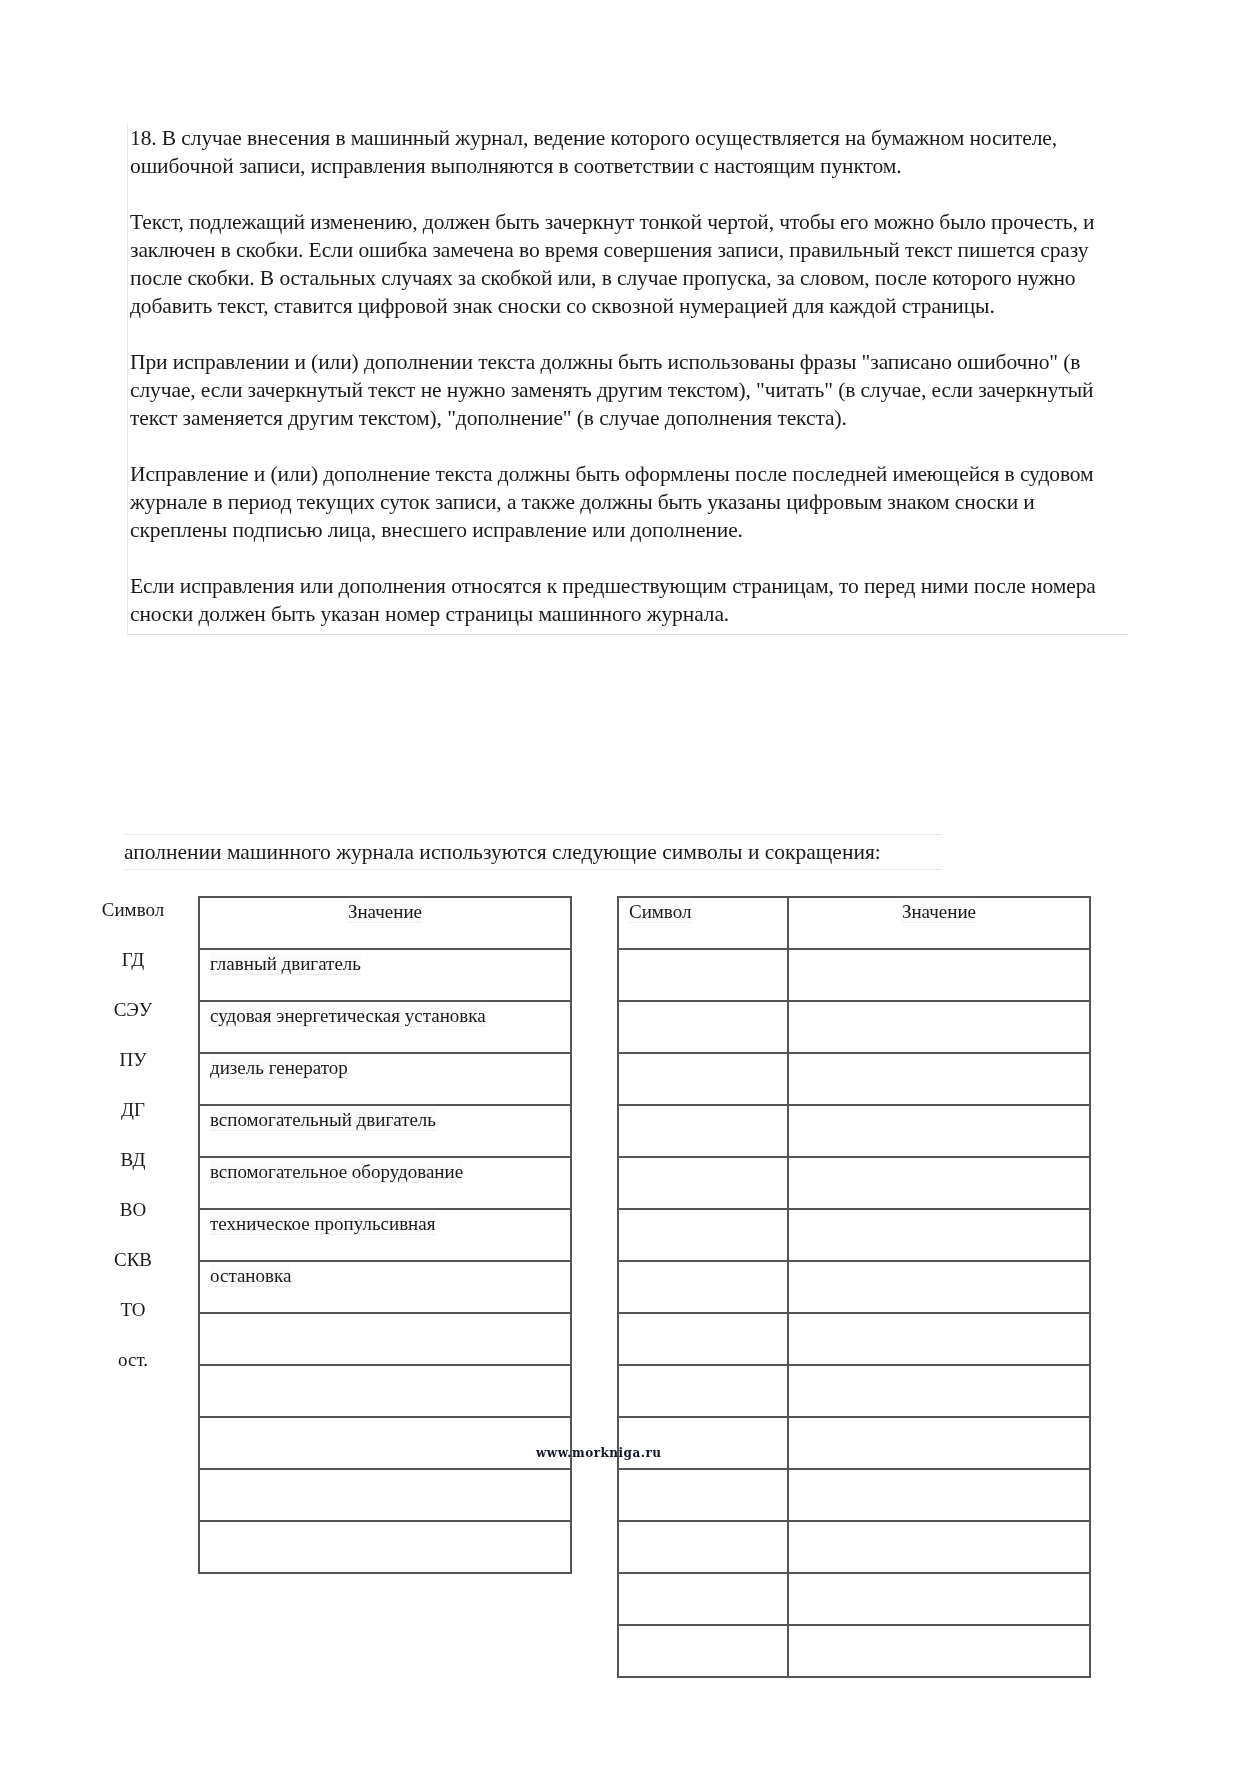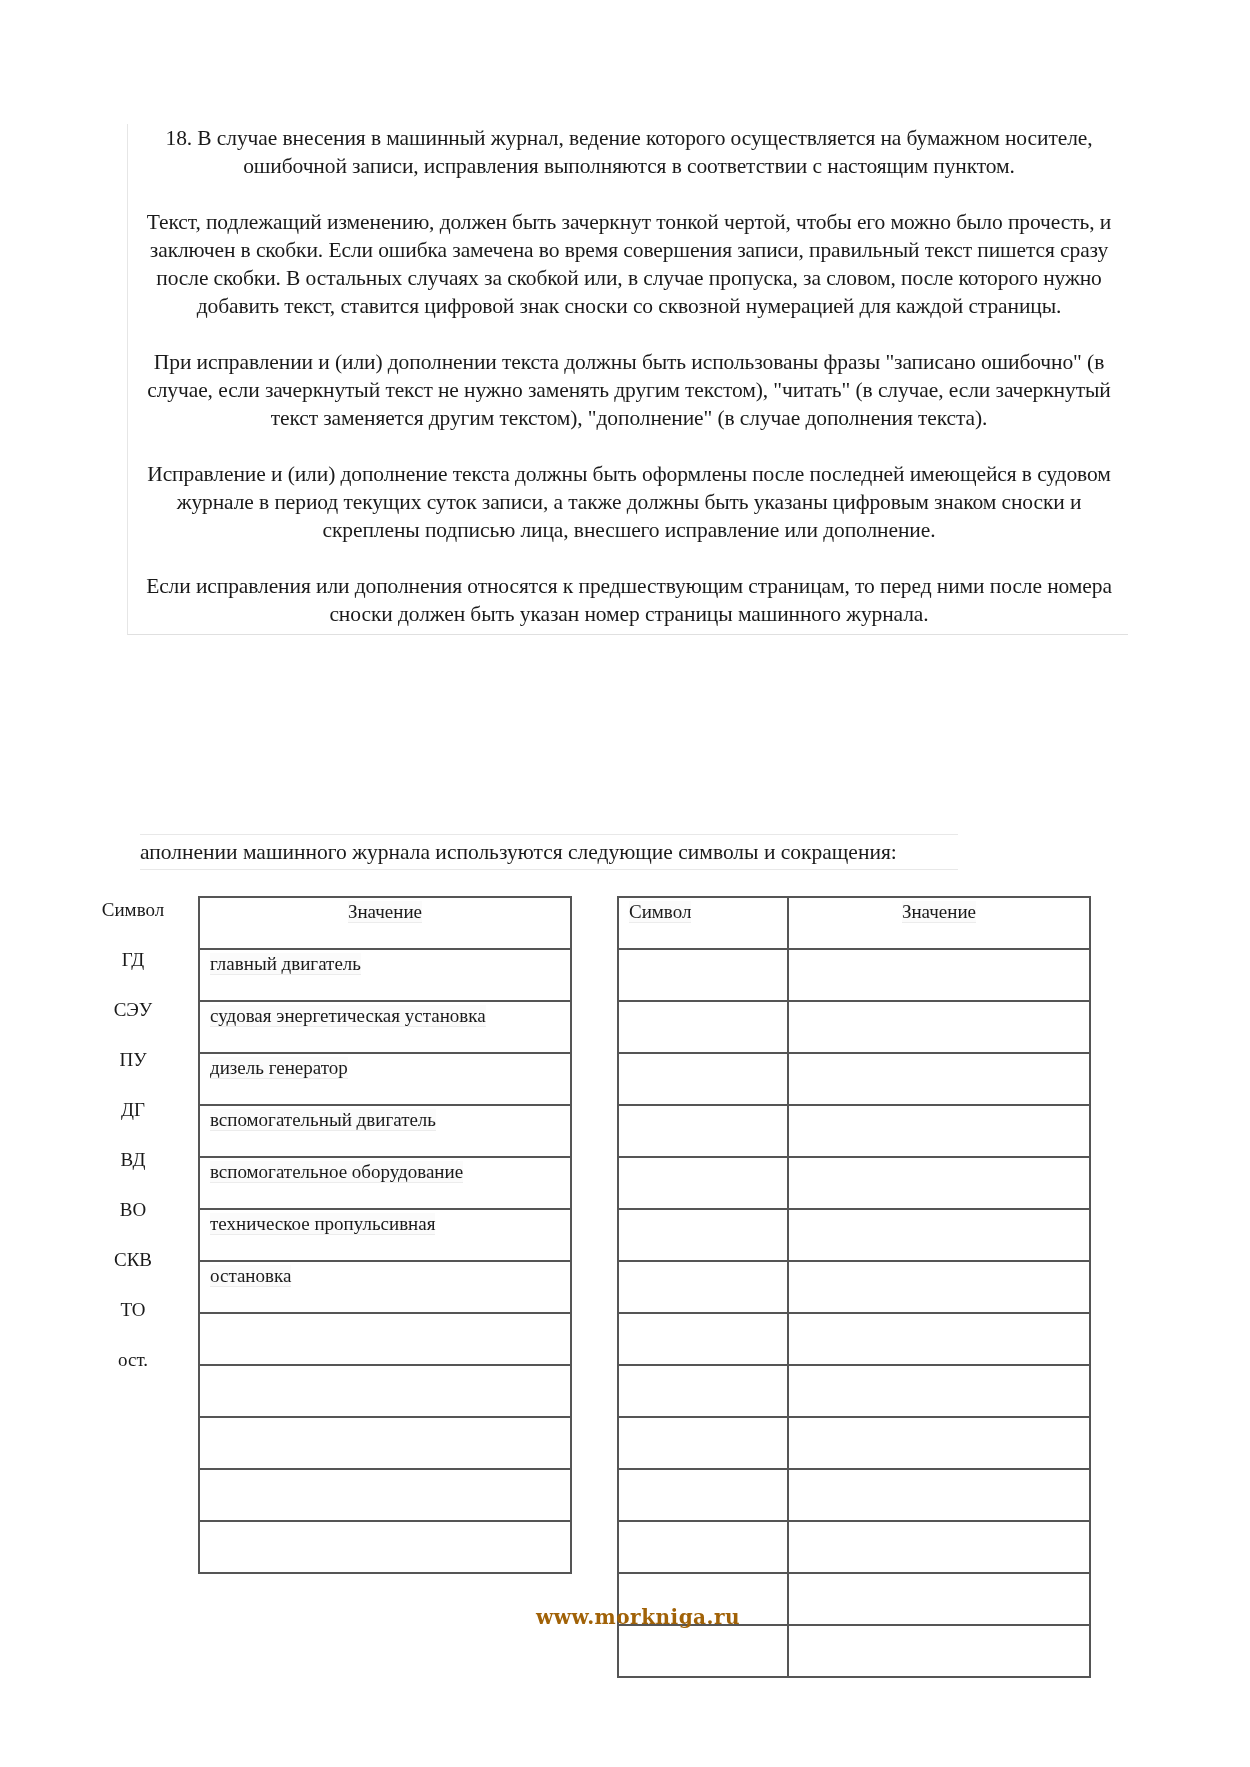--- a/index.html
+++ b/index.html
@@ -1,44 +1,44 @@
 <!DOCTYPE html>
 <html><head>
 <meta charset="utf-8">
 <style>
   html, body { margin: 0; padding: 0; background: #ffffff; }
   body { width: 1250px; height: 1767px; position: relative; overflow: hidden;
          font-family: "Liberation Serif", "DejaVu Serif", serif; color: #1a1a1a; }
 
   .text-block { position: absolute; left: 127px; top: 124px; width: 1000px;
                 border-left: 1px solid #e6e6e6; border-bottom: 1px solid #e0e0e0;
-                padding-bottom: 2px; text-align: center; }
+                padding-bottom: 2px; }
   .para { font-size: 21.5px; line-height: 28px; margin: 0 0 28px 2px; letter-spacing: -0.1px; }
   .para:last-child { margin-bottom: 4px; }
 
-  .caption { position: absolute; left: 140px; top: 834px; width: 818px; height: 34px;
+  .caption { position: absolute; left: 124px; top: 834px; width: 818px; height: 34px;
              border-top: 1px solid #e8e8e8; border-bottom: 1px solid #e8e8e8;
              font-size: 21.5px; line-height: 34px; white-space: nowrap; }
 
   .symbols-col { position: absolute; left: 92px; top: 896px; width: 82px; }
   .sym { height: 50px; font-size: 19px; line-height: 20px; text-align: center; padding-top: 4px; box-sizing: border-box; }
 
   table { border-collapse: collapse; position: absolute; }
   td { border: 2px solid #555; height: 46px; padding: 0; vertical-align: top;
        font-size: 19px; line-height: 20px; margin-left: 34px; }
   #left-table { left: 198px; top: 896px; width: 374px; }
   #left-table td { padding: 4px 10px 0; }
   #left-table td.head { text-align: center; }
   #right-table { left: 617px; top: 896px; width: 474px; }
   #right-table td.c1 { width: 148px; padding: 4px 10px 0; }
   #right-table td.c2 { text-align: center; padding-top: 4px; }
   .cell-text { background: #fbfbfb; box-shadow: 0 1px 0 #ececec; }
 
-  .watermark { position: absolute; left: 536px; top: 1605px; font-size: 20px; font-weight: bold;
-               color: #a16207; font-family: "DejaVu Serif", serif; letter-spacing: 0.5px; }
+  .watermark { position: absolute; left: 536px; top: 1446px; font-size: 12px; font-weight: bold;
+               color: #0f172a; font-family: "DejaVu Serif", serif; letter-spacing: 0.5px; }
 </style>
 </head>
 <body>
 
 <div class="text-block">
   <p class="para">18. В случае внесения в машинный журнал, ведение которого осуществляется на бумажном носителе, ошибочной записи, исправления выполняются в соответствии с настоящим пунктом.</p>
   <p class="para">Текст, подлежащий изменению, должен быть зачеркнут тонкой чертой, чтобы его можно было прочесть, и заключен в скобки. Если ошибка замечена во время совершения записи, правильный текст пишется сразу после скобки. В остальных случаях за скобкой или, в случае пропуска, за словом, после которого нужно добавить текст, ставится цифровой знак сноски со сквозной нумерацией для каждой страницы.</p>
   <p class="para">При исправлении и (или) дополнении текста должны быть использованы фразы "записано ошибочно" (в случае, если зачеркнутый текст не нужно заменять другим текстом), "читать" (в случае, если зачеркнутый текст заменяется другим текстом), "дополнение" (в случае дополнения текста).</p>
   <p class="para">Исправление и (или) дополнение текста должны быть оформлены после последней имеющейся в судовом журнале в период текущих суток записи, а также должны быть указаны цифровым знаком сноски и скреплены подписью лица, внесшего исправление или дополнение.</p>
   <p class="para">Если исправления или дополнения относятся к предшествующим страницам, то перед ними после номера сноски должен быть указан номер страницы машинного журнала.</p>

